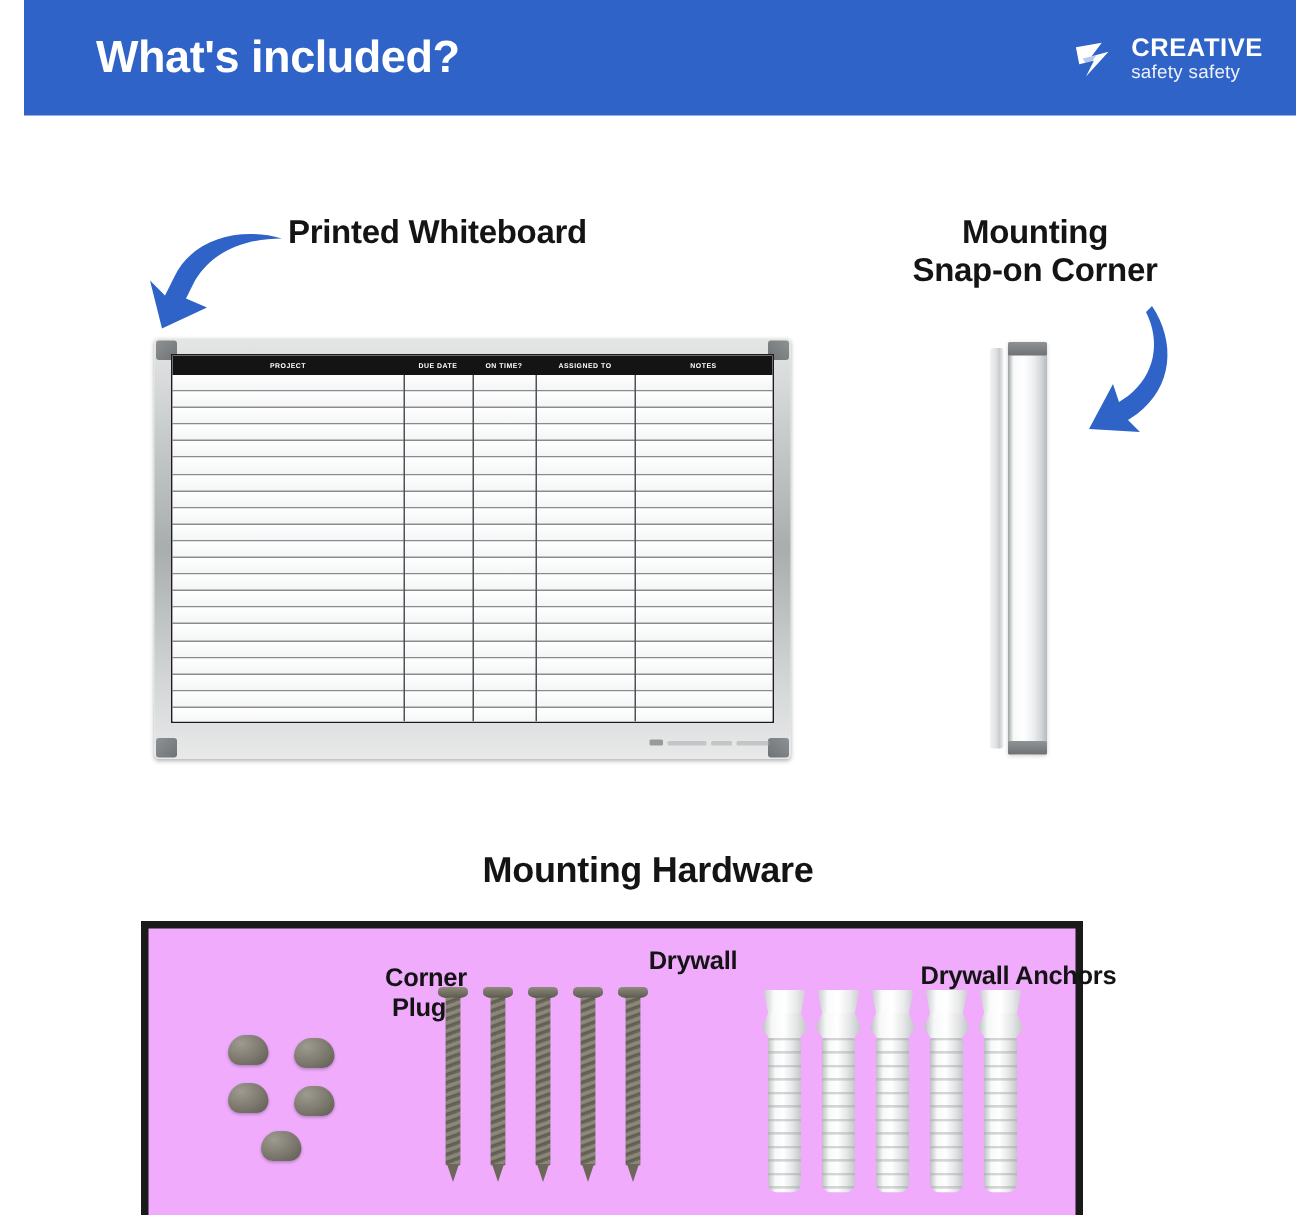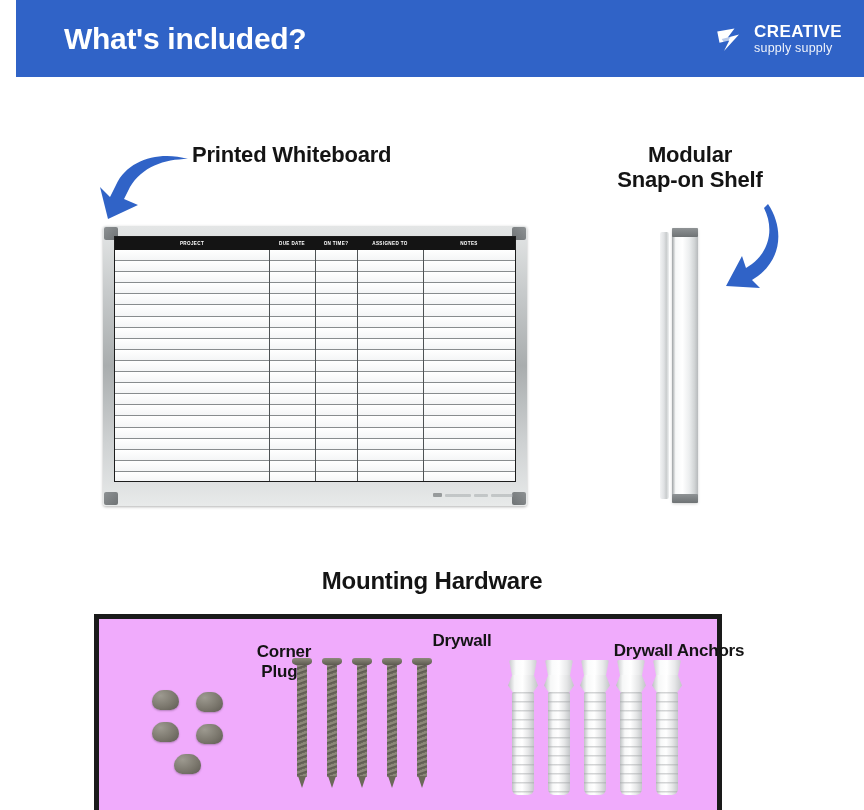--- a/index.html
+++ b/index.html
@@ -327,21 +327,21 @@
 
 <div class="header">
   <div class="header-title">What's included?</div>
   <div class="logo">
     <svg class="logo-mark" viewBox="0 0 40 40">
       <path d="M3 10 L26 6 L17 18 L32 14 L12 36 L19 22 L6 25 Z" fill="#ffffff"></path>
       <path d="M9 20 L21 17 L14 28 Z" fill="#3063c7" opacity="0.35"></path>
     </svg>
     <div class="logo-text">
       <span class="logo-line1">CREATIVE</span>
-      <span class="logo-line2">supply supply</span>
+      <span class="logo-line2">safety safety</span>
     </div>
   </div>
 </div>
 
 <div class="heading" id="wb-heading">Printed Whiteboard</div>
 
 <svg class="arrow" id="wb-arrow" width="92" height="78" viewBox="0 0 92 78">
   <path d="M90 12 C62 4 30 12 18 38 L12 50 L2 40 L10 72 L40 58 L26 52 L32 40 C44 20 66 12 90 12 Z" fill="#3063c7"></path>
 </svg>
 
@@ -388,22 +388,22 @@
   </div>
   <div class="wb-brand">
     <span class="wb-brand-sq"></span>
     <span class="wb-brand-bar" style="width:26px"></span>
     <span class="wb-brand-bar" style="width:14px"></span>
     <span class="wb-brand-bar" style="width:22px"></span>
   </div>
 </div>
 
 <div class="heading" id="shelf-heading">
-  <span>Modular</span><br>
-  <span>Snap-on Shelf</span>
+  <span>Mounting</span><br>
+  <span>Snap-on Corner</span>
 </div>
 
 <svg class="arrow" id="shelf-arrow" width="70" height="98" viewBox="0 0 70 98">
   <path d="M46 2 C62 26 60 56 36 74 L30 78 L38 86 L4 84 L20 54 L24 66 L30 62 C48 48 52 26 42 6 Z" fill="#3063c7"></path>
 </svg>
 
 <div class="shelf">
   <div class="shelf-back"></div>
   <div class="shelf-front"></div>
   <div class="shelf-cap shelf-cap-top"></div>

